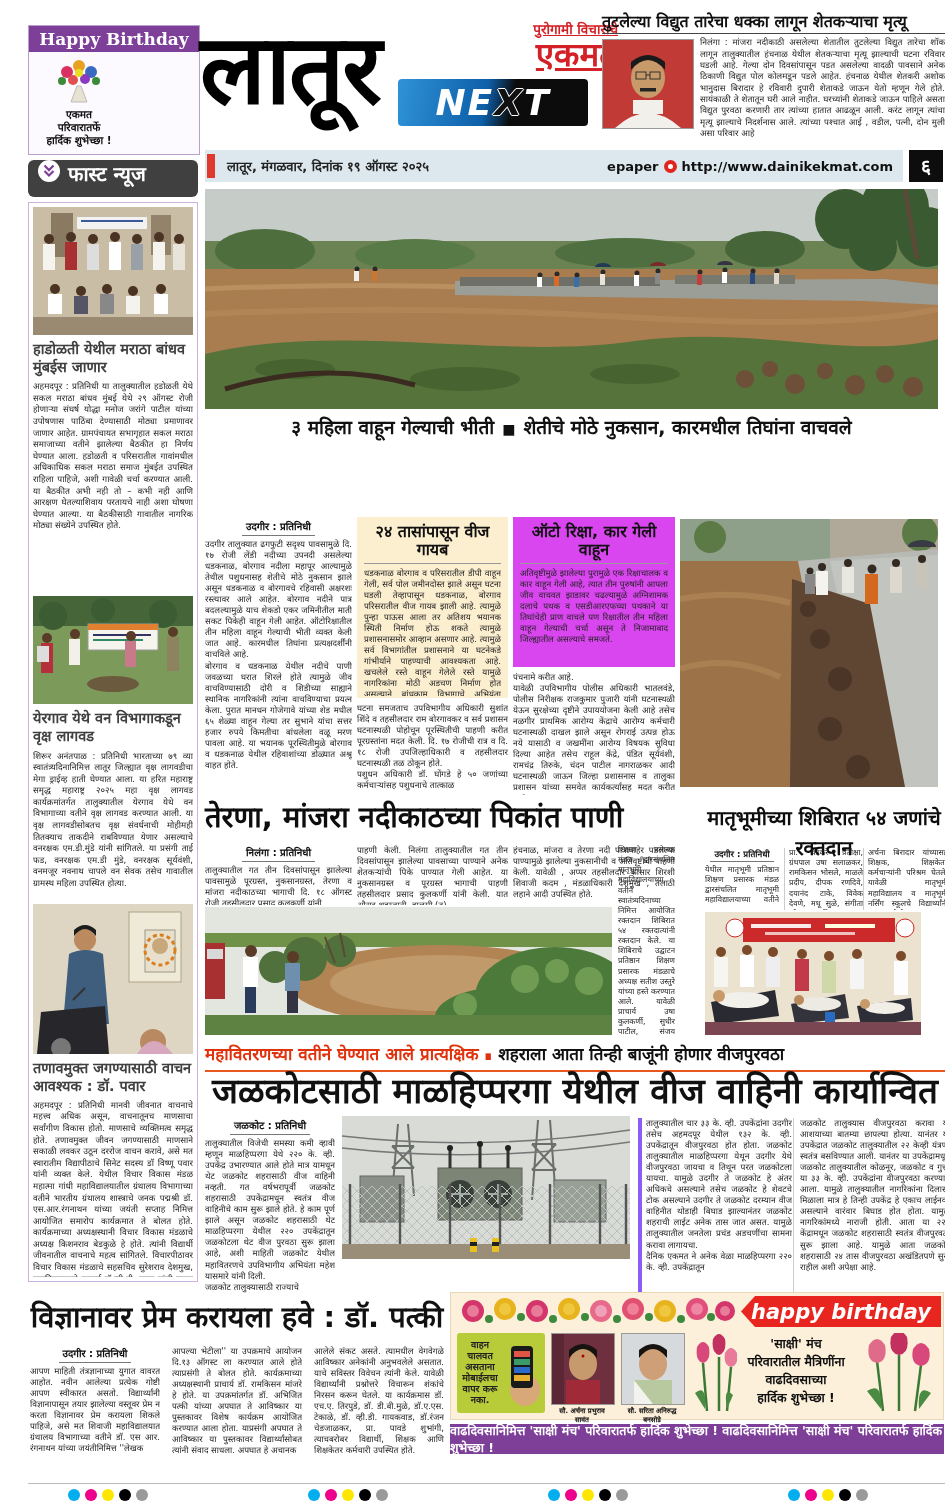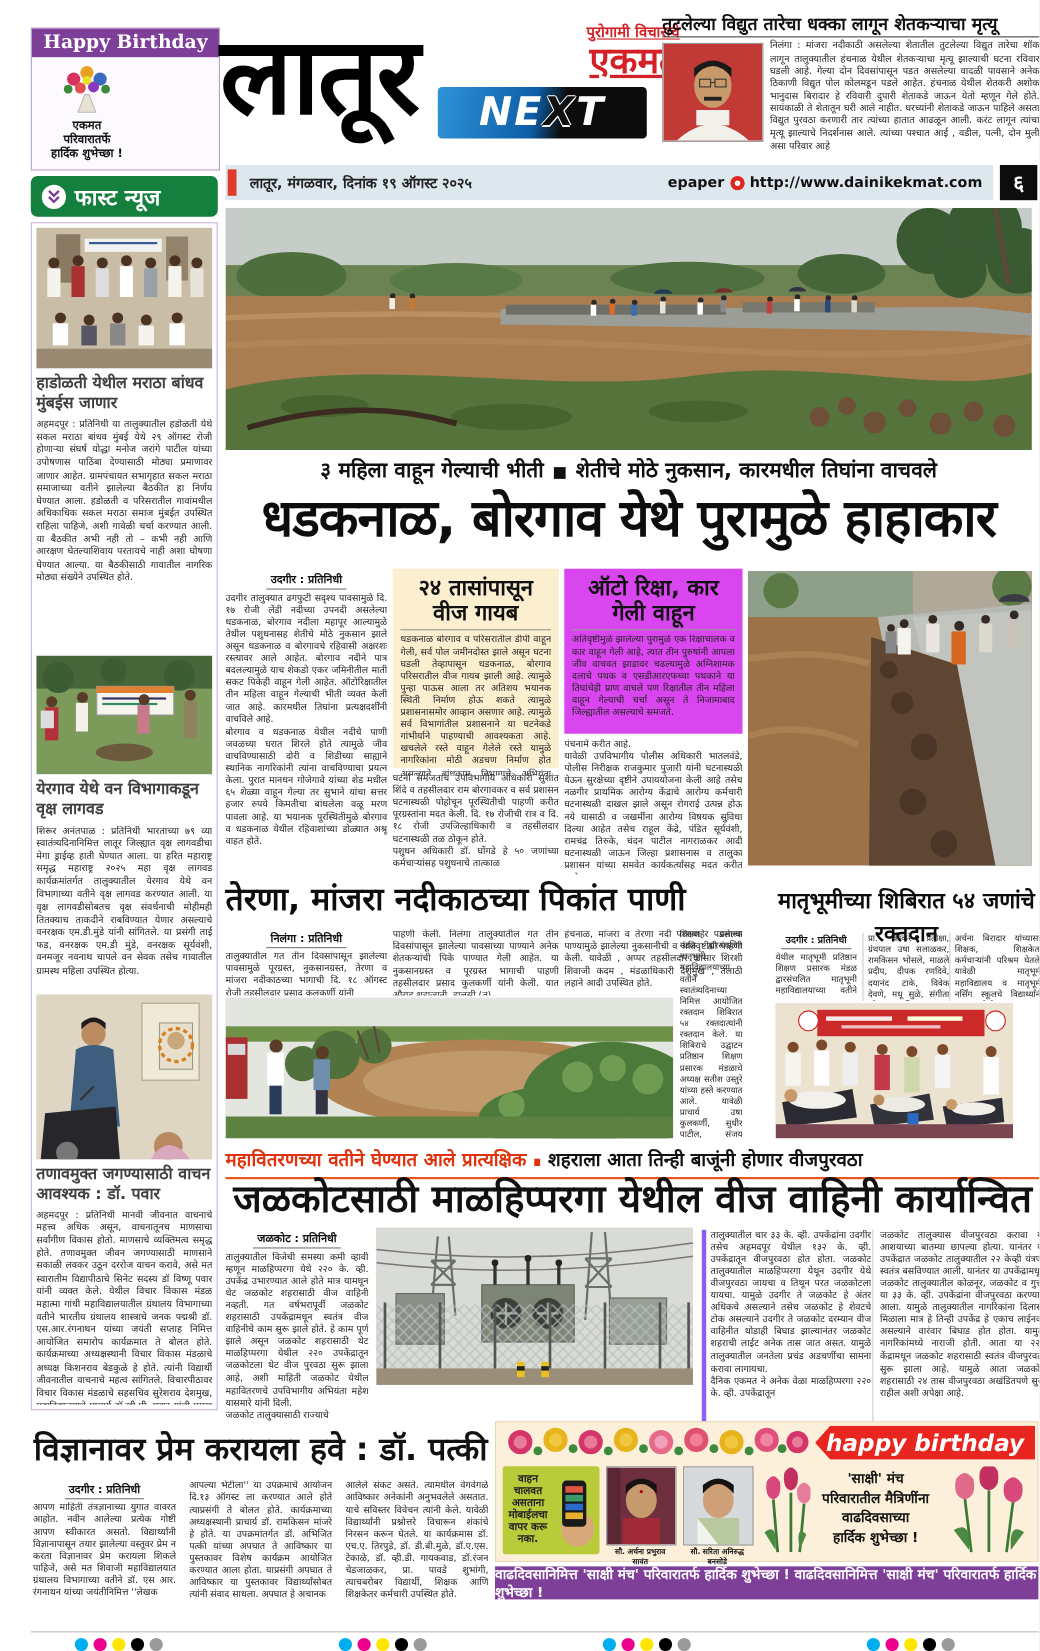--- a/index.html
+++ b/index.html
@@ -9,22 +9,22 @@
   .bt{font-size:8.5px;line-height:1.3;text-align:justify;color:#222;overflow:hidden;white-space:pre-line;}
   .byline{font-weight:bold;font-size:10px;text-align:center;margin-bottom:3px;}
   .byline span{display:inline-block;border-bottom:1px solid #777;padding:0 4px 2px;}
   .hl{font-weight:800;color:#0d0d0d;}
   .photo{overflow:hidden;background:#ddd;}
   .photo svg{display:block;width:100%;height:100%;}
   
   #bday{left:28px;top:25px;width:170px;height:128px;border:1px solid #b9a0cc;background:#fdfaff;}
   #bday .hdr{background:#7d3f98;color:#fff;text-align:center;font-family:"DejaVu Serif","Liberation Serif",serif;
              font-weight:bold;font-size:17px;padding:3px 0;}
-  #fastnews-hdr{left:28px;top:160px;width:170px;height:37px;background:#15803d;border-radius:6px;
-                color:#fff;display:flex;align-items:center;gap:8px;padding:0 10px;box-sizing:border-box;}
+  #fastnews-hdr{left:28px;top:160px;width:170px;height:37px;background:#404040;border-radius:6px;
+                color:#fff;display:flex;align-items:flex-start;gap:8px;padding:0 10px;box-sizing:border-box;}
   #fastnews-hdr .t{font-size:20px;font-weight:800;}
   #sidebar{left:28px;top:202px;width:170px;height:1080px;border:1px solid #cdb3dd;box-sizing:border-box;
            padding:4px;display:flex;flex-direction:column;gap:5px;overflow:hidden;background:#fff;}
   .side-hl{font-size:14.5px;font-weight:800;line-height:1.25;color:#404040;}
   .side-bt{font-size:8.6px;line-height:1.35;text-align:justify;color:#222;}
   
   #mast-title{left:200px;top:6px;font-size:97px;font-weight:900;line-height:1.32;letter-spacing:-2px;color:#000;}
   #tagline{left:454px;top:20px;width:164px;text-align:right;color:#d42127;text-decoration:underline;}
   #tagline .s{font-size:13.5px;font-weight:bold;}
   #tagline .b{font-size:33px;font-weight:900;line-height:1.05;}
@@ -48,21 +48,21 @@
            display:flex;align-items:center;justify-content:center;}
   
   #main-photo{left:205px;top:189px;width:733px;height:220px;}
   #kicker{left:205px;top:414px;width:733px;text-align:center;font-size:19px;font-weight:800;}
   #kicker .sep{font-size:14px;padding:0 8px;}
   #lead-hl{left:205px;top:437px;width:733px;text-align:center;font-size:47px;font-weight:900;letter-spacing:-1px;line-height:1.5;}
   #col1{left:205px;top:519px;width:147px;height:276px;}
   .tintbox{box-sizing:border-box;padding:6px 7px;}
   #powerbox{left:357px;top:517px;width:151px;height:181px;background:#fcefd0;}
   #autobox{left:513px;top:517px;width:162px;height:150px;background:#d946ef;}
-  .tintbox .t{font-size:20px;font-weight:800;text-align:center;border-bottom:1px solid #999;padding-bottom:3px;margin-bottom:4px;line-height:1.15;}
+  .tintbox .t{font-size:16px;font-weight:800;text-align:center;border-bottom:1px solid #999;padding-bottom:3px;margin-bottom:4px;line-height:1.15;}
   #power-follow{left:357px;top:703px;width:151px;height:92px;}
   #auto-follow{left:513px;top:672px;width:162px;height:123px;}
   #road-photo{left:680px;top:519px;width:258px;height:268px;}
   
   #terna-hl{left:205px;top:797px;width:500px;font-size:29px;line-height:1.4;}
   #terna-c1{left:205px;top:845px;width:147px;height:60px;}
   #terna-c2{left:357px;top:845px;width:151px;height:60px;}
   #terna-c3{left:513px;top:845px;width:162px;height:60px;}
   #terna-photo{left:205px;top:907px;width:407px;height:128px;}
   #blood-side{left:618px;top:845px;width:57px;height:190px;font-size:7.8px;}
@@ -339,21 +339,20 @@
           <circle cx="620" cy="182" r="8"></circle>
           <circle cx="650" cy="196" r="10"></circle>
           <circle cx="680" cy="185" r="9"></circle>
           <circle cx="708" cy="198" r="10"></circle>
         </g>
       <path d="M20,200 Q120,170 210,196" stroke="#3a2a20" stroke-width="5" fill="none"></path>
     </svg>
   </div>
 
   <div class="abs" id="kicker"><span>३ महिला वाहून गेल्याची भीती</span><span class="sep">■</span><span>शेतीचे मोठे नुकसान, कारमधील तिघांना वाचवले</span></div>
-  <div class="abs hl" id="lead-hl">धडकनाळ, बोरगाव येथे पुरामुळे हाहाकार</div>
 
   <div class="abs" id="col1">
     <div class="byline"><span>उदगीर : प्रतिनिधी</span></div>
     <div class="bt" style="height:252px;">उदगीर तालुक्यात ढगफुटी सदृश्य पावसामुळे दि. १७ रोजी लेंडी नदीच्या उपनदी असलेल्या धडकनाळ, बोरगाव नदीला महापूर आल्यामुळे तेथील पशुधनासह शेतीचे मोठे नुकसान झाले असून धडकनाळ व बोरगावचे रहिवासी अक्षरशः रस्त्यावर आले आहेत. बोरगाव नदीने पात्र बदलल्यामुळे याच शेकडो एकर जमिनीतील माती सकट पिकेही वाहून गेली आहेत. ऑटोरिक्षातील तीन महिला वाहून गेल्याची भीती व्यक्त केली जात आहे. कारमधील तिघांना प्रत्यक्षदर्शींनी वाचविले आहे.
 बोरगाव व धडकनाळ येथील नदीचे पाणी जवळच्या घरात शिरले होते त्यामुळे जीव वाचविण्यासाठी दोरी व शिडीच्या साह्याने स्थानिक नागरिकांनी त्यांना वाचविण्याचा प्रयत्न केला. पुरात मानधन गोजेगावे यांच्या शेड मधील ६५ शेळ्या वाहून गेल्या तर सुभाने यांचा सत्तर हजार रुपये किमतीचा बांधलेला वळू मरण पावला आहे. या भयानक पूरस्थितीमुळे बोरगाव व धडकनाळ येथील रहिवाशांच्या डोळ्यात अश्रू वाहत होते.</div>
   </div>
 
   <div class="abs tintbox" id="powerbox">
     <div class="t">२४ तासांपासून वीज गायब</div>
     <div class="bt" style="height:128px;">धडकनाळ बोरगाव व परिसरातील डीपी वाहून गेली, सर्व पोल जमीनदोस्त झाले असून घटना घडली तेव्हापासून धडकनाळ, बोरगाव परिसरातील वीज गायब झाली आहे. त्यामुळे पुन्हा पाऊस आला तर अतिशय भयानक स्थिती निर्माण होऊ शकते त्यामुळे प्रशासनासमोर आव्हान असणार आहे. त्यामुळे सर्व विभागांतील प्रशासनाने या घटनेकडे गांभीर्याने पाहण्याची आवश्यकता आहे. खचलेले रस्ते वाहून गेलेले रस्ते यामुळे नागरिकांना मोठी अडचण निर्माण होत असल्याने बांधकाम विभागाचे अभियंता दाखल झाले आहेत सर्व प्रशासकीय यंत्रणा अतिशय ॲक्शन मोडवर आहे.</div>

